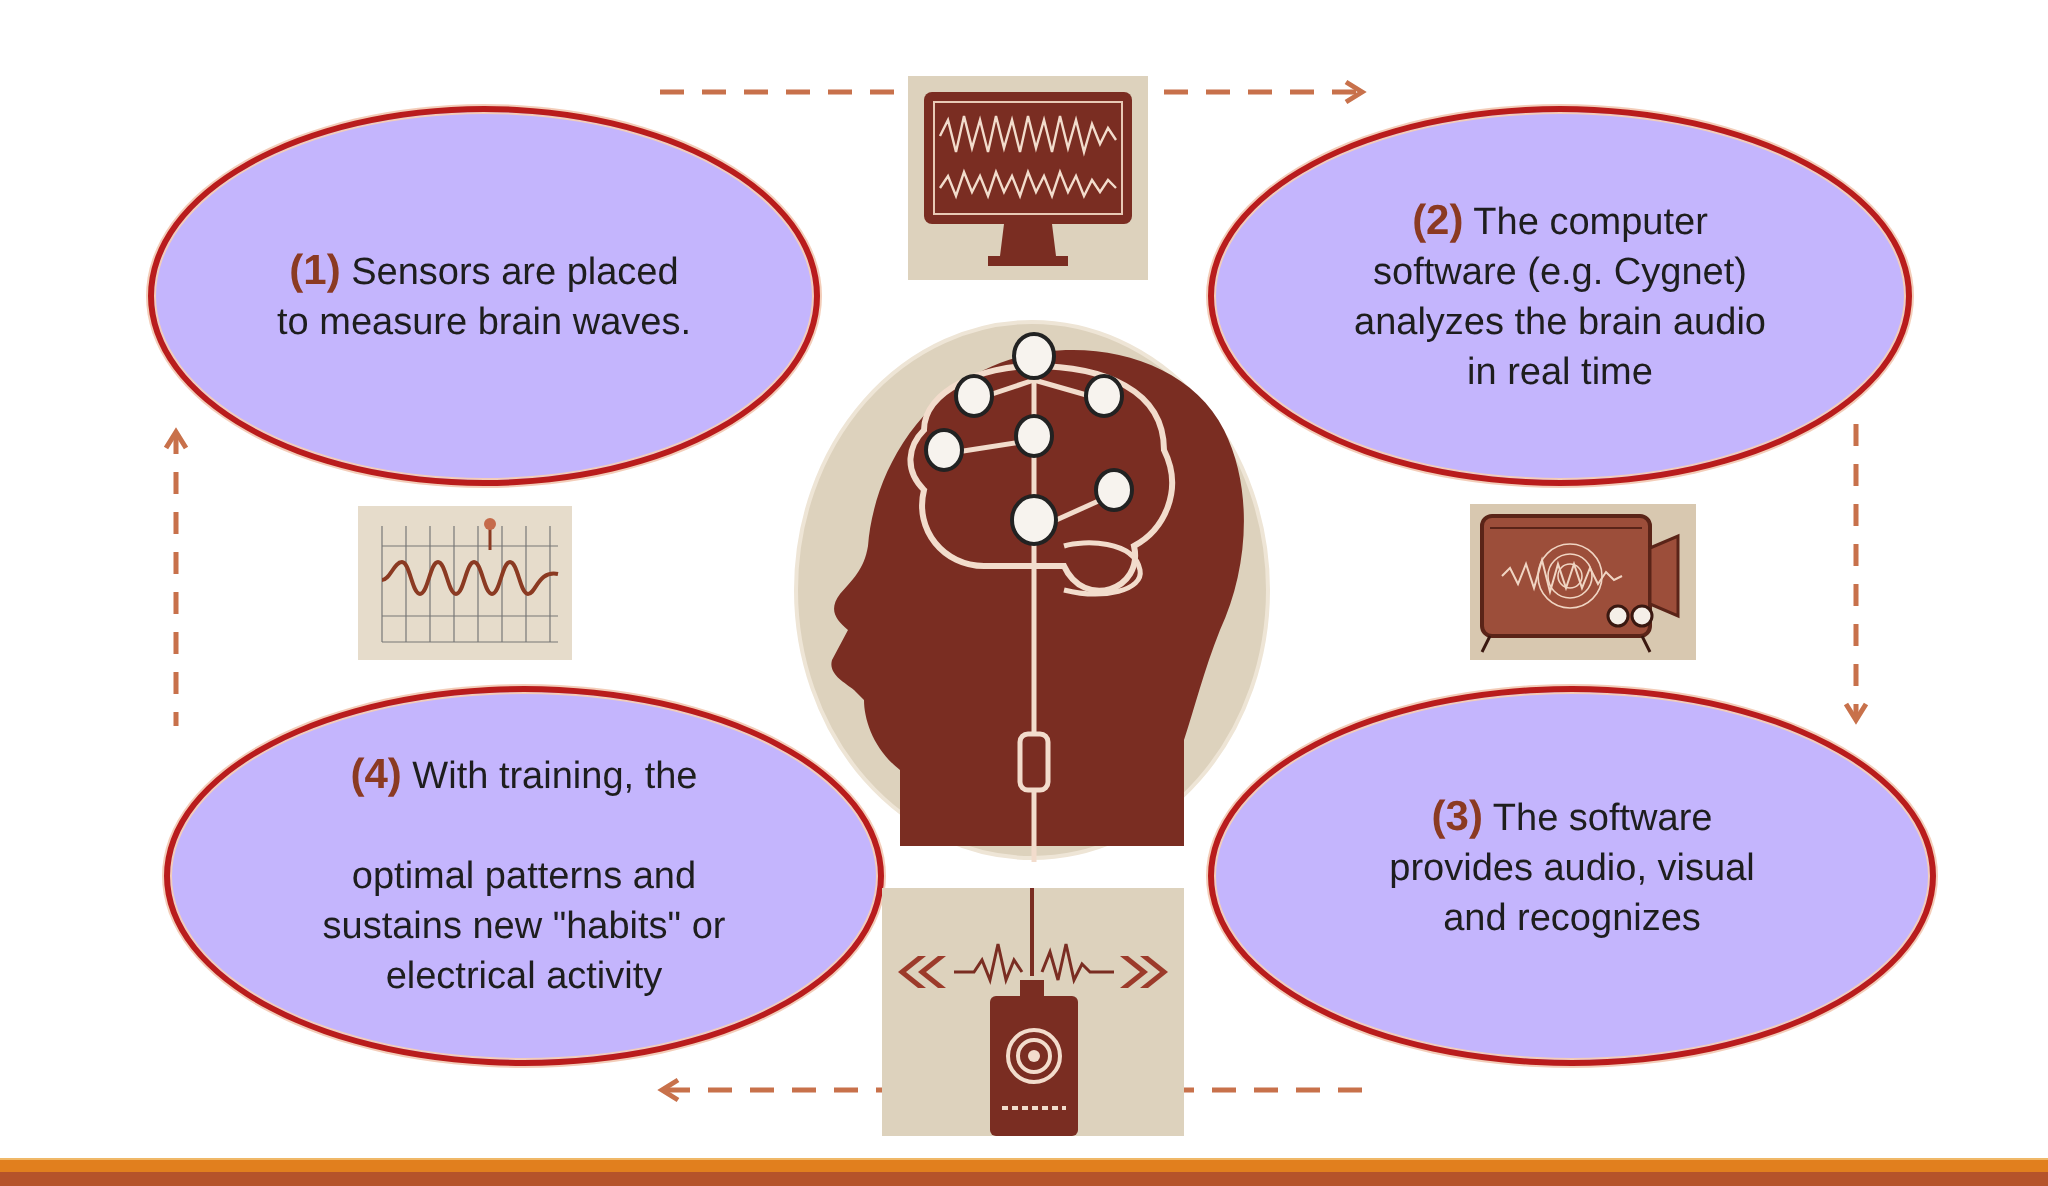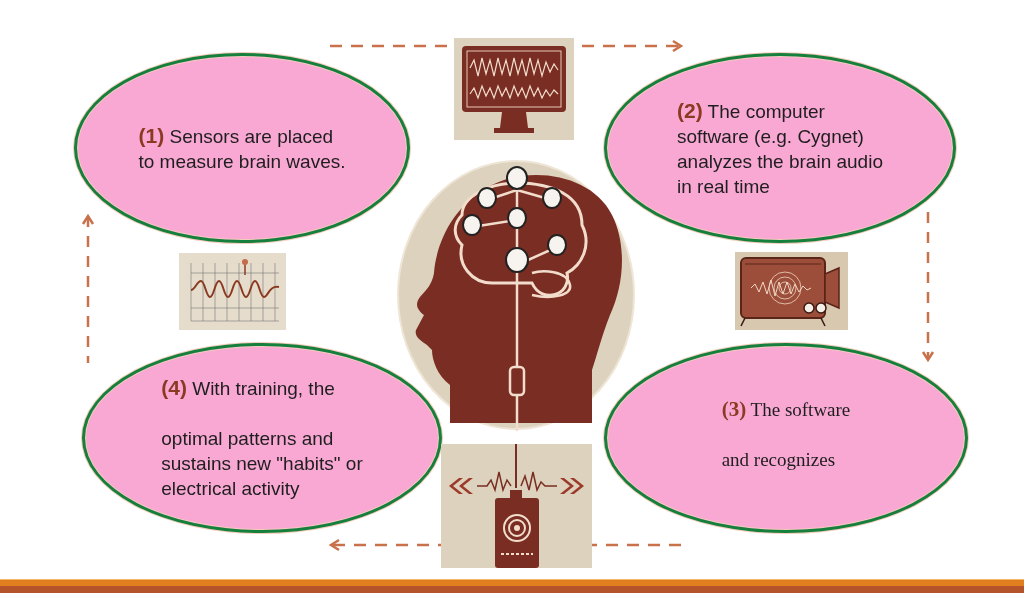--- a/index.html
+++ b/index.html
@@ -1,20 +1,20 @@
 <!DOCTYPE html>
 <html><head>
 <meta charset="utf-8">
 <style>
   html, body { margin:0; padding:0; }
   body { width:1024px; height:593px; background:#ffffff; position:relative; overflow:hidden;
          font-family:"Liberation Sans", "DejaVu Sans", sans-serif; }
-  .oval { position:absolute; border:3px solid #15803d; border-radius:50%; box-sizing:border-box;
-          box-shadow: inset 0 0 0 1px #f3cdb9, 0 0 0 1px #f3cdb9; background:#f9a8d4;
-          display:flex; align-items:center; justify-content:center; }
+  .oval { position:absolute; border:3px solid #b91c1c; border-radius:50%; box-sizing:border-box;
+          box-shadow: inset 0 0 0 1px #f3cdb9, 0 0 0 1px #f3cdb9; background:#c4b5fd;
+          display:flex; align-items:center; justify-content:center; text-align:center; }
   .oval .txt { font-size:19px; line-height:25px; color:#1e1e1e; }
   .num { color:#8b3a22; font-weight:bold; font-size:21px; }
   .dash { position:absolute; }
   .img { position:absolute; background:#ddd2bd; }
   .bar1 { position:absolute; left:0; top:580px; width:1024px; height:6px; background:#e17f1e; }
   .bar2 { position:absolute; left:0; top:586px; width:1024px; height:7px; background:#b5532a; }
   .bar0 { position:absolute; left:0; top:579px; width:1024px; height:1px; background:#f0b868; }
 </style>
 </head>
 <body>
@@ -31,24 +31,24 @@
   <div class="txt">
     <span class="num">(2)</span>
     <span>The computer</span><br>
     <span>software (e.g. Cygnet)</span><br>
     <span>analyzes the brain audio</span><br>
     <span>in real time</span>
   </div>
 </div>
 
 <div class="oval" style="left:604px;top:343px;width:364px;height:190px;">
-  <div class="txt" style="margin-top:-8px;font-family:Liberation Serif, serif;">
+  <div class="txt" style="margin-top:-8px;">
     <span class="num">(3)</span>
     <span>The software</span><br>
-    <br>
+    <span>provides audio, visual</span><br>
     <span>and recognizes</span>
   </div>
 </div>
 
 <div class="oval" style="left:82px;top:343px;width:360px;height:190px;">
   <div class="txt">
     <span class="num">(4)</span>
     <span>With training, the</span><br>
     <br>
     <span>optimal patterns and</span><br>

